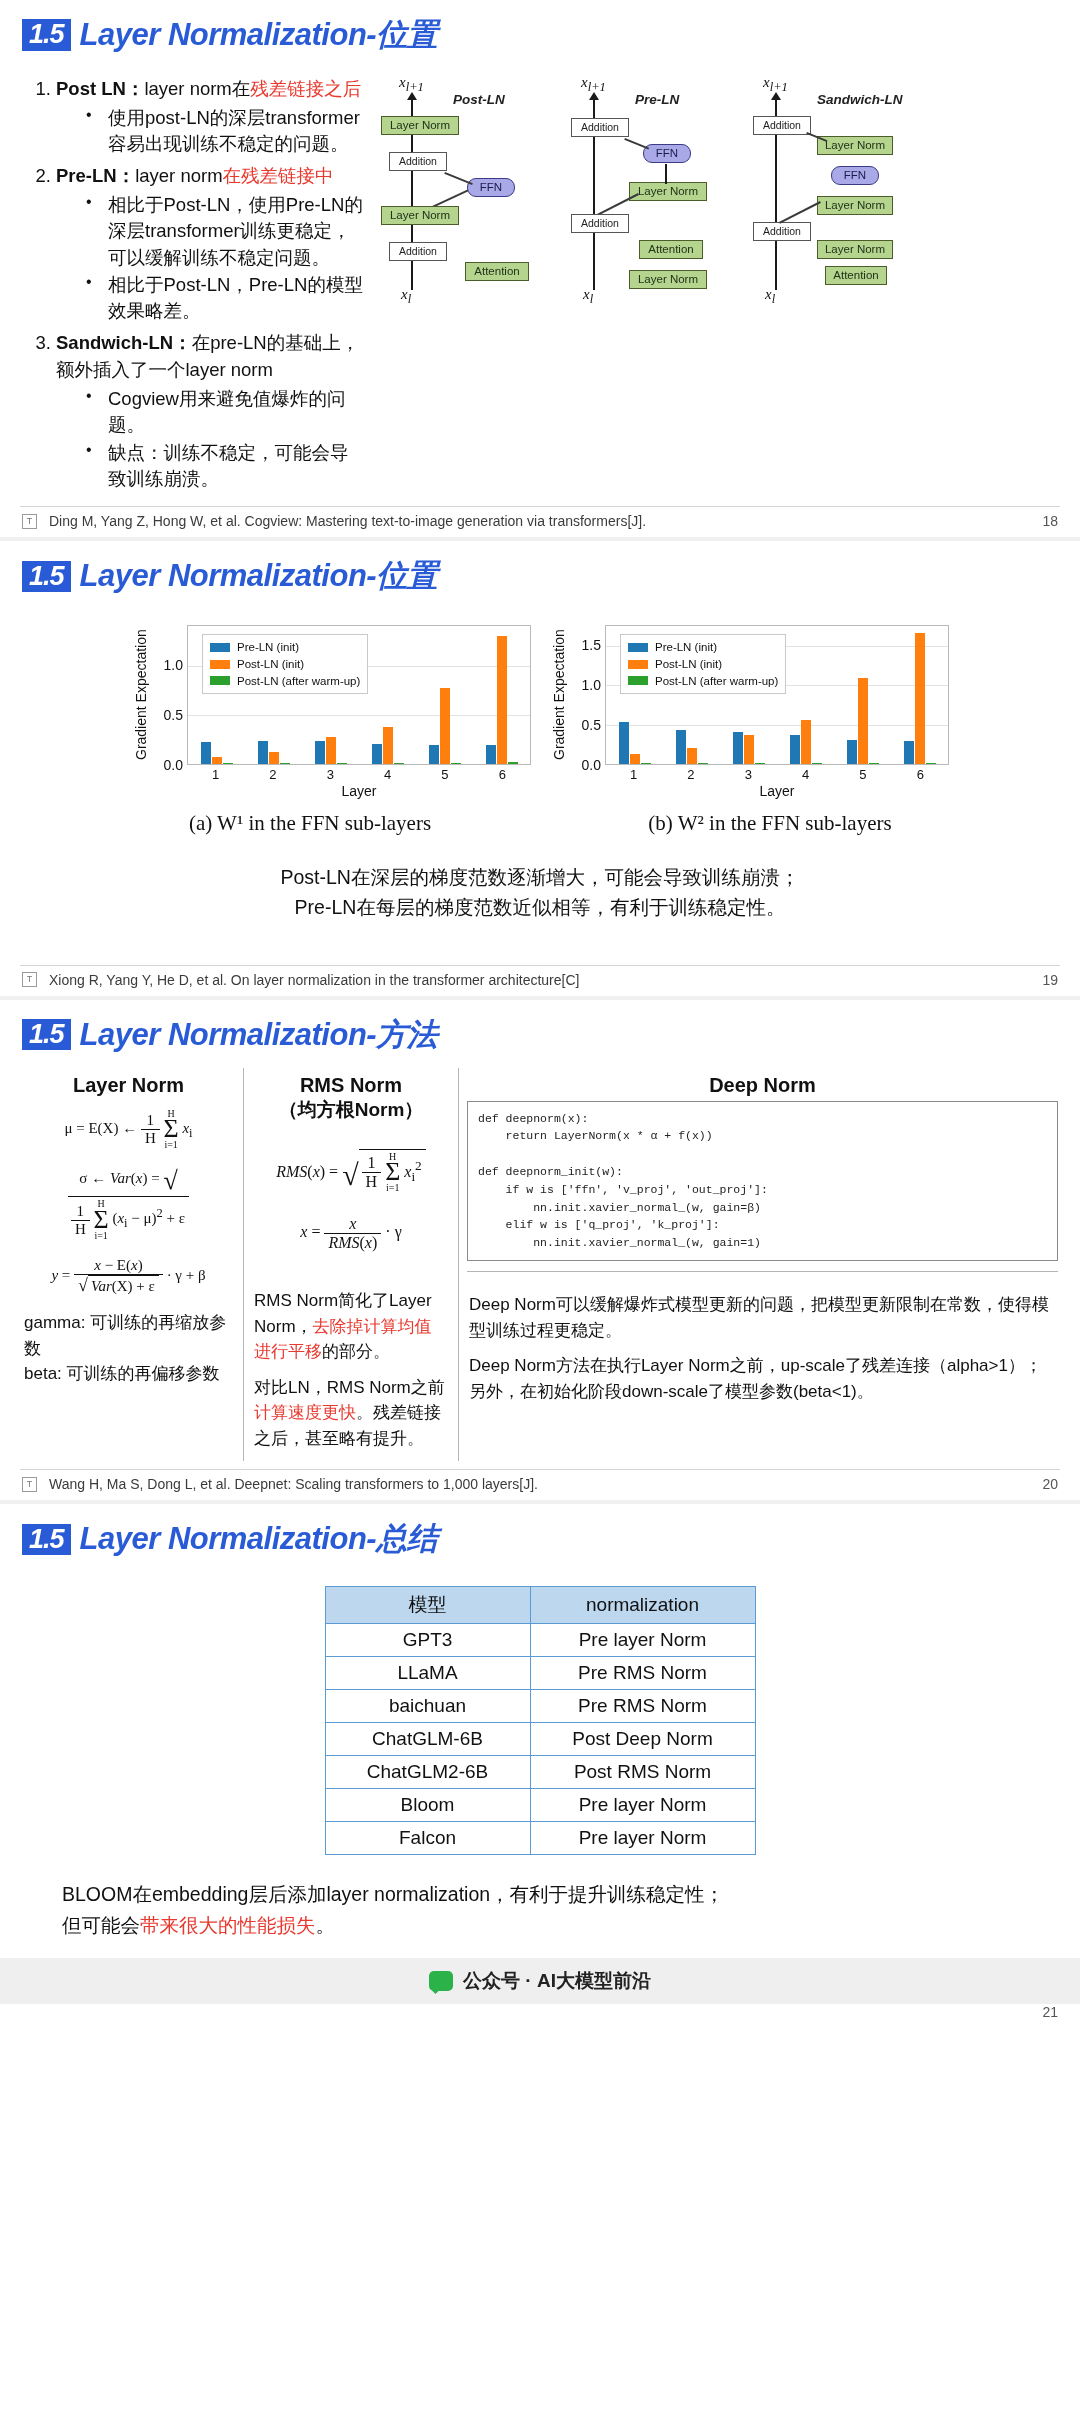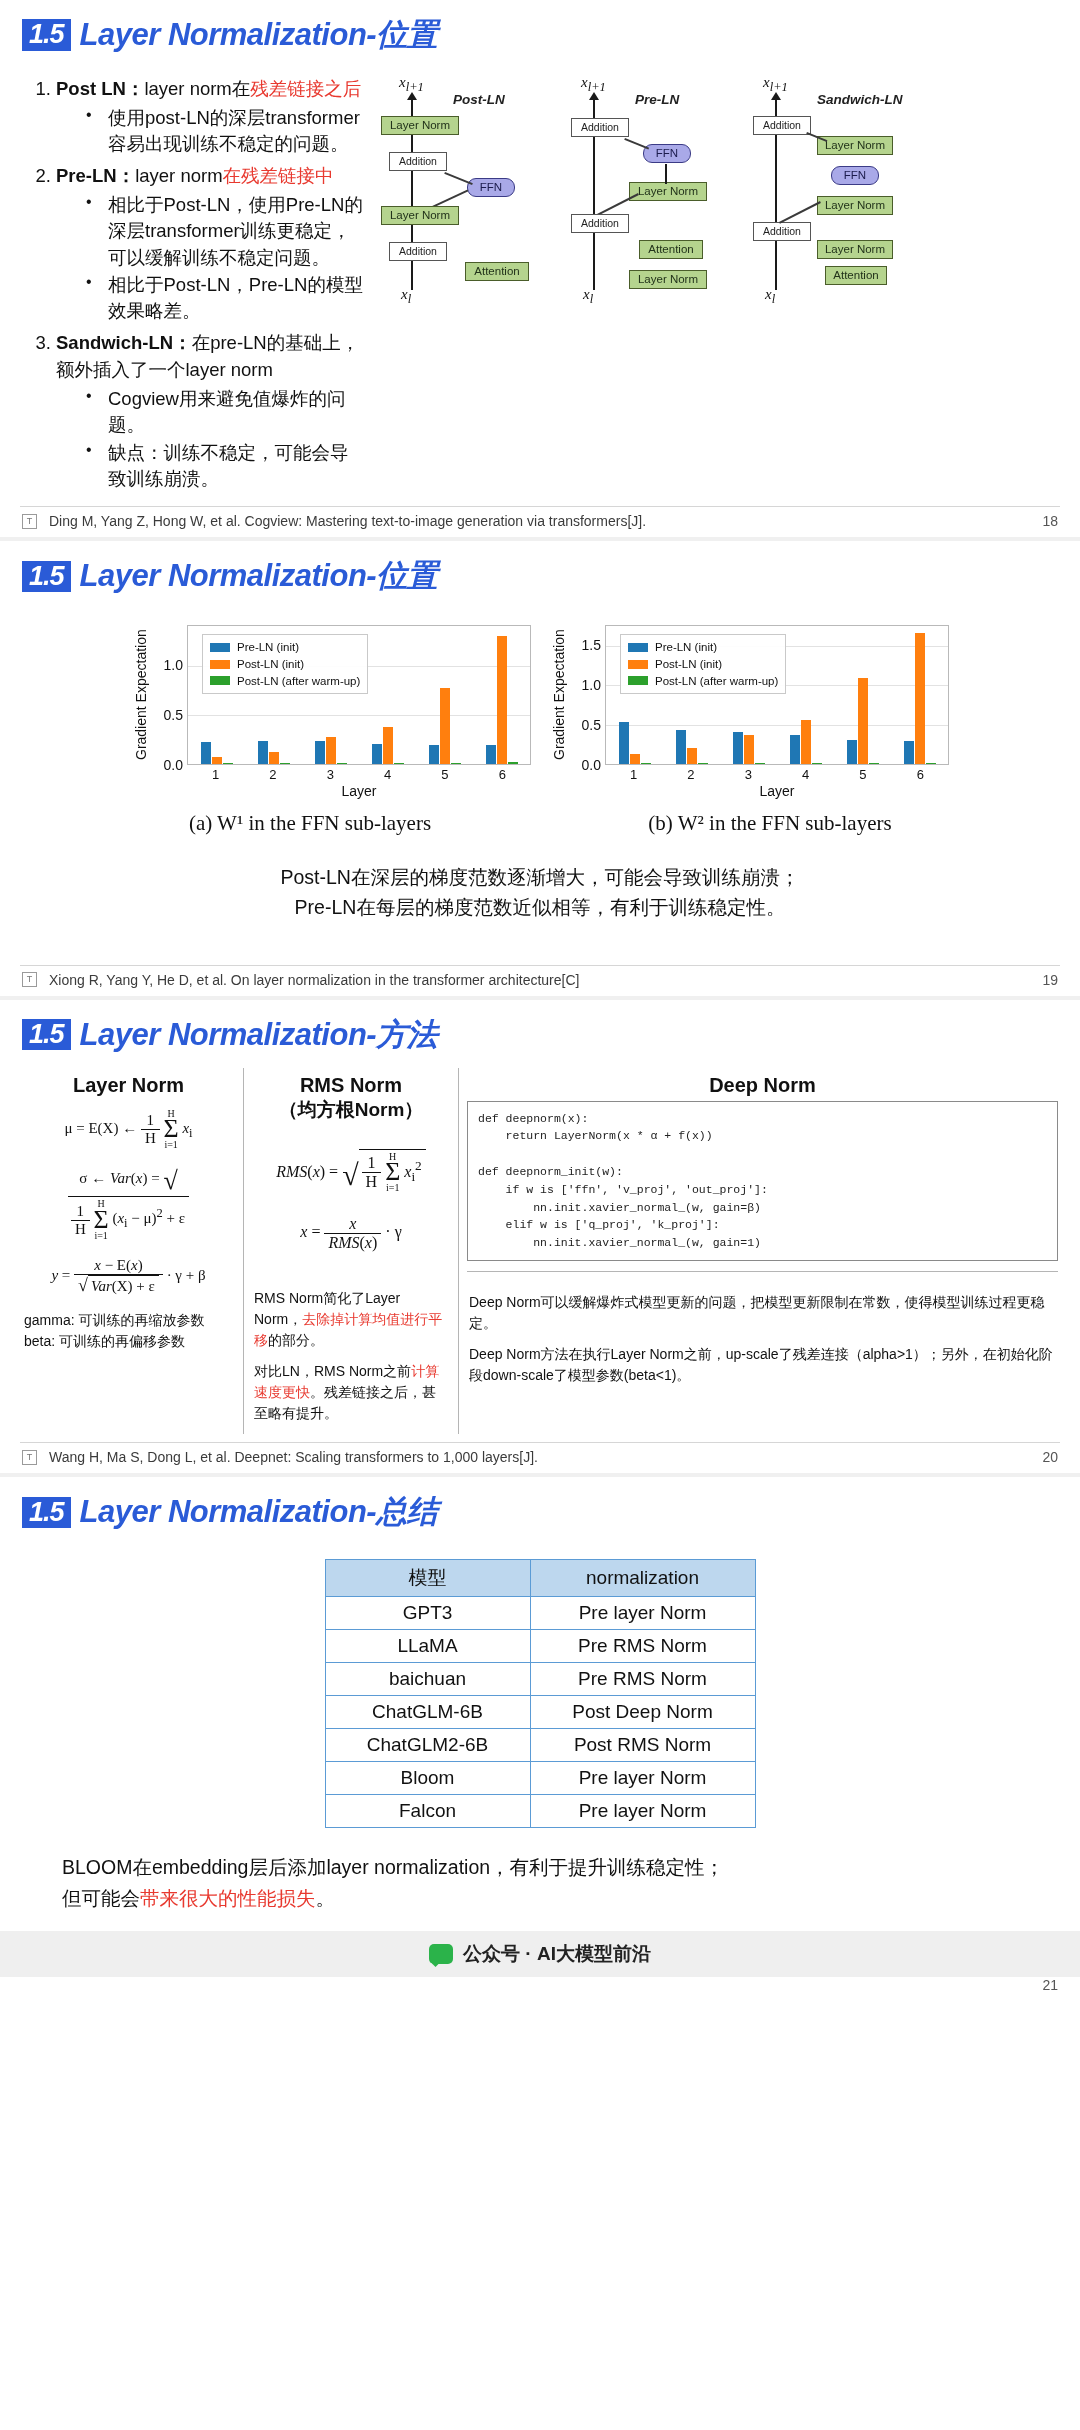--- a/index.html
+++ b/index.html
@@ -115,21 +115,21 @@
   .col-c { flex:1; }
   .colhead { text-align:center; font-weight:bold; font-size:20px; padding:6px 0 4px 0; }
   .colhead small { display:block; font-size:19px; font-weight:bold; }
   .formula { font-family:"Liberation Serif", serif; text-align:center; padding:8px 0; }
   .frac { display:inline-block; vertical-align:middle; text-align:center; }
   .frac .num { display:block; border-bottom:1.2px solid #111; padding:0 4px; }
   .frac .den { display:block; padding:0 4px; }
   .sum { font-size:26px; vertical-align:middle; line-height:0.8; }
   .sumwrap { display:inline-block; text-align:center; vertical-align:middle; font-size:10px; line-height:1.05; }
   .sqrt { border-top:1.2px solid #111; padding:2px 4px 0 3px; display:inline-block; }
-  .note3 { font-size:14px; line-height:1.5; padding:6px 2px 0 2px; }
+  .note3 { font-size:17px; line-height:1.5; padding:6px 2px 0 2px; }
   .note3 p { margin:10px 0; }
   .codebox {
     border:1px solid #8a8a8a; background:#fff; padding:8px 10px;
     font-family:"Liberation Mono", monospace; font-size:11.5px; line-height:1.55;
     color:#222; white-space:pre; overflow:hidden;
   }
 
   
   .tbl-wrap { display:flex; justify-content:center; padding:20px 0 0 0; }
   table.ln-tbl { border-collapse:collapse; font-size:19px; }

